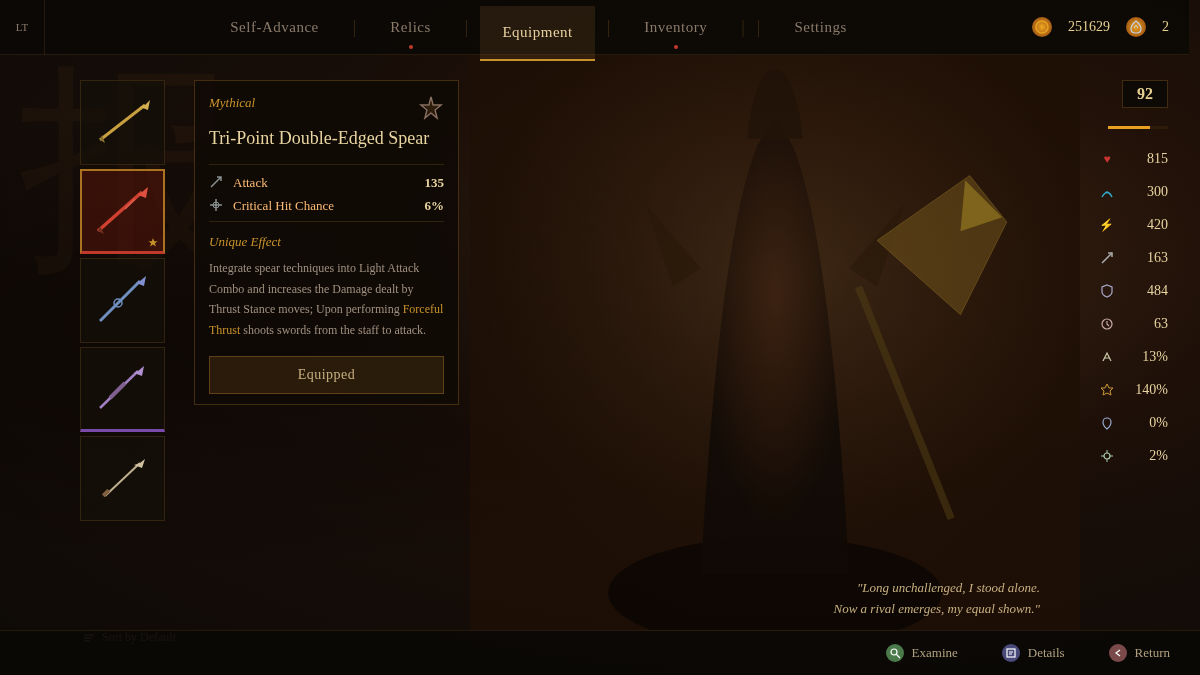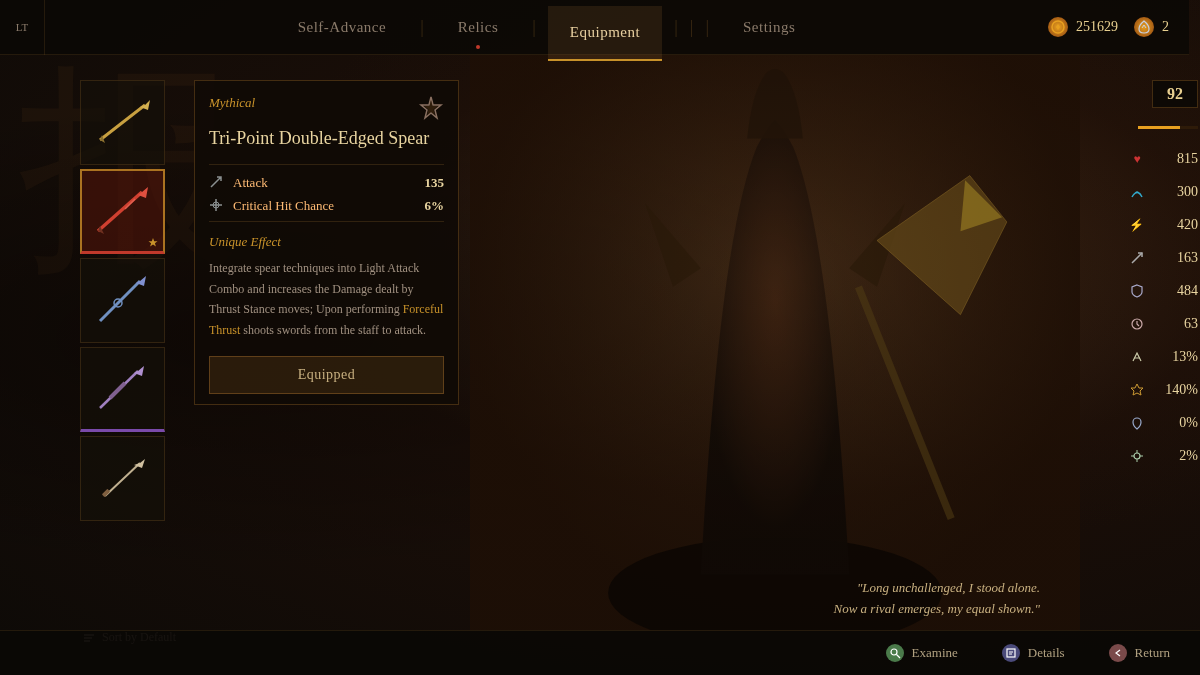--- a/index.html
+++ b/index.html
@@ -105,21 +105,21 @@
     .nav-right {
       display: flex;
       align-items: center;
       gap: 16px;
       padding-right: 20px;
     }
 
     .nav-currency {
       display: flex;
       align-items: center;
-      gap: 8px;
+      gap: 16px;
       color: #e8d090;
       font-size: 14px;
     }
 
     .currency-icon {
       width: 20px;
       height: 20px;
       border-radius: 50%;
       background: radial-gradient(circle, #e8a020 0%, #8a4010 100%);
       display: flex;
@@ -276,21 +276,21 @@
       display: flex;
       align-items: center;
       gap: 6px;
       cursor: pointer;
       z-index: 5;
     }
 
     
     .stats-panel {
       position: absolute;
-      right: 2px;
+      right: 32px;
       top: 80px;
       z-index: 5;
       display: flex;
       flex-direction: column;
       align-items: flex-end;
       gap: 12px;
     }
 
     .level-badge {
       background: rgba(10,8,5,0.85);
@@ -479,20 +479,24 @@
       <span>Relics</span>
       <div class="nav-dot"></div>
     </div>
     <span class="nav-sep">|</span>
 
     <div class="nav-item active">
       <span>Equipment</span>
     </div>
     <span class="nav-sep">|</span>
 
+    <div class="nav-item" style="position:relative;">
+      <span>Inventory</span>
+      <div class="nav-dot"></div>
+    </div>
     <span class="nav-sep">|</span>
 
     <span class="nav-sep">|</span>
 
     <div class="nav-item">
       <span>Settings</span>
     </div>
   </div>
 
   <div class="nav-right">

